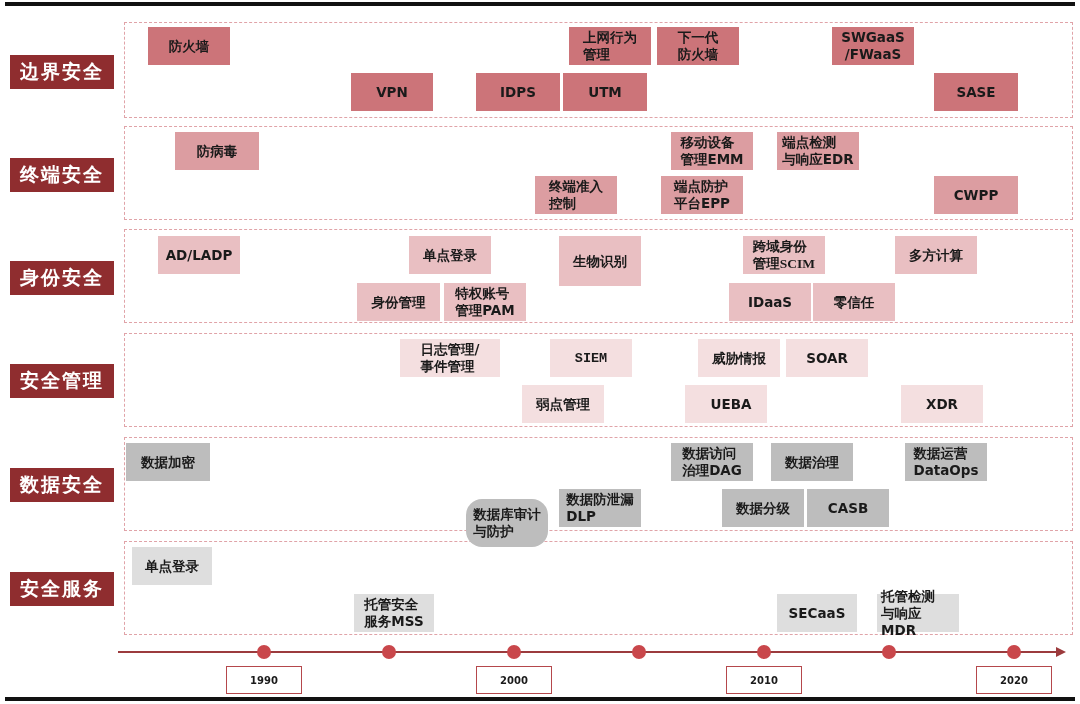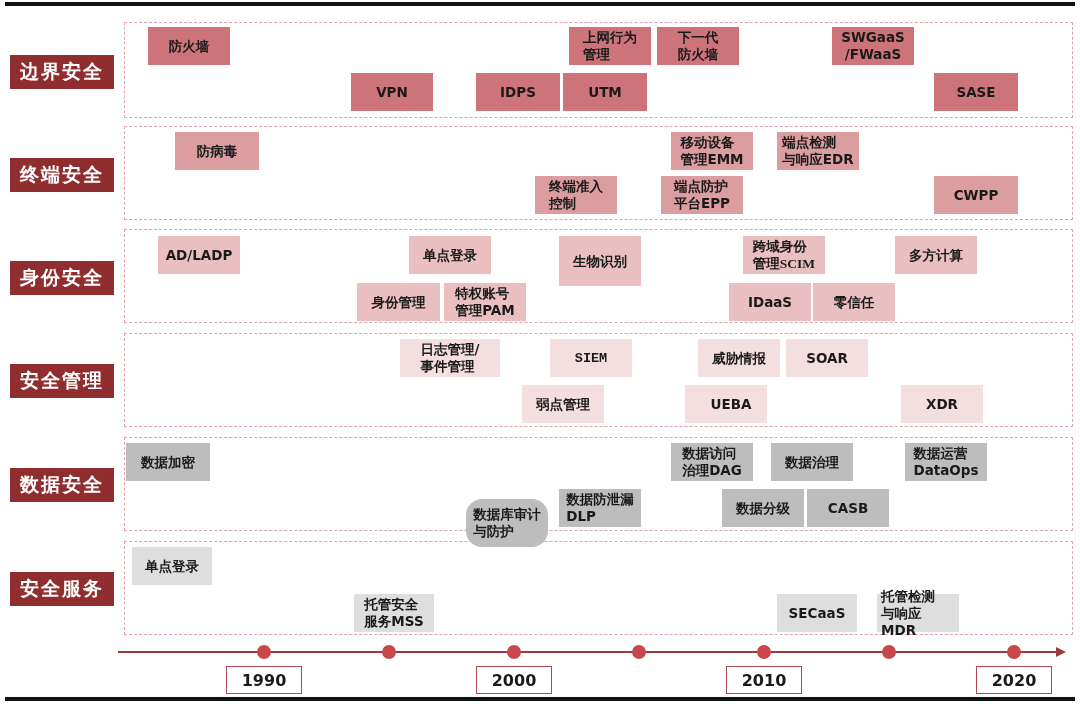--- a/index.html
+++ b/index.html
@@ -18,21 +18,21 @@
   .c-mid { background:#dc9da1; }
   .c-light { background:#e9bfc2; }
   .c-pale { background:#f4dfe0; }
   .c-gray { background:#bdbdbd; }
   .c-lgray { background:#dedede; }
   .axis-line { position:absolute; left:118px; top:651px; width:940px; height:2px; background:#9c3b3d; }
   .axis-arrow { position:absolute; left:1056px; top:647px; width:0; height:0;
                 border-top:5px solid transparent; border-bottom:5px solid transparent; border-left:10px solid #9c3b3d; }
   .dot { position:absolute; top:645px; width:14px; height:14px; border-radius:50%; background:#c9474b; margin-left:-7px; }
   .year { position:absolute; top:666px; width:76px; height:28px; border:1.5px solid #b5484c; box-sizing:border-box;
-          display:flex; align-items:center; justify-content:center; font-size:16px; font-weight:bold; color:#1a1a1a;
+          display:flex; align-items:center; justify-content:center; font-size:10px; font-weight:bold; color:#1a1a1a;
           margin-left:-38px; background:#fff;text-align:center; }
 </style>
 </head>
 <body>
 
 <div class="rule-top"></div>
 
 <div class="cat-label" style="top:55px;">边界安全</div>
 <div class="cat-label" style="top:158px;">终端安全</div>
 <div class="cat-label" style="top:261px;">身份安全</div>

